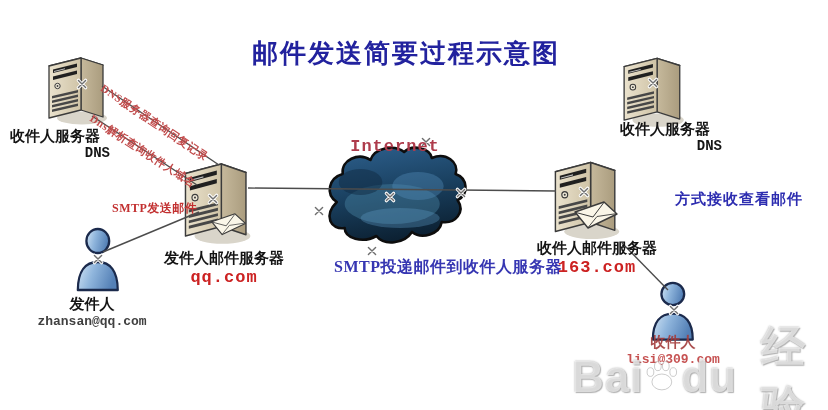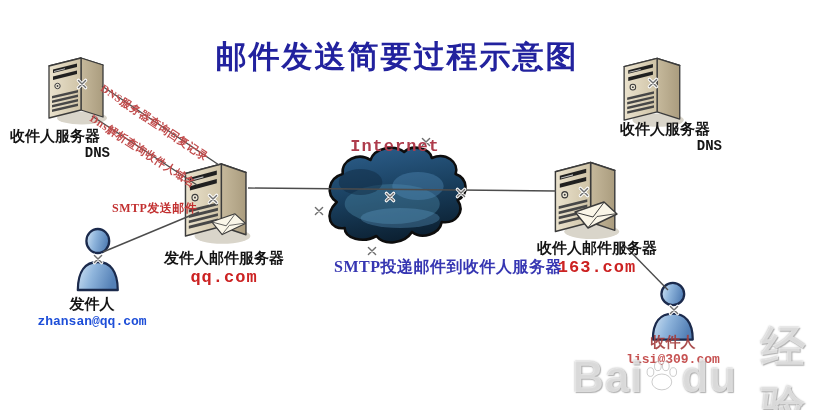--- a/index.html
+++ b/index.html
@@ -1,27 +1,27 @@
 <!DOCTYPE html>
 <html><head>
 <meta charset="utf-8">
 <style>
   html,body{margin:0;padding:0;background:#fff;}
   .canvas{position:relative;width:828px;height:410px;background:#ffffff;overflow:hidden;
           font-family:"Liberation Serif","DejaVu Serif",serif;}
   .layer{position:absolute;left:0;top:0;}
   .abs{position:absolute;}
   .ctr{text-align:center;}
-  .title{left:185px;top:36px;width:424px;text-align:center;
-         font-size:31px;font-weight:bold;letter-spacing:2px;color:#22229e;}
+  .title{left:194px;top:36px;width:424px;text-align:center;
+         font-size:26px;font-weight:bold;letter-spacing:2px;color:#22229e;}
   .node-label{font-size:15px;font-weight:bold;color:#141414;line-height:17px;}
   .mono{font-family:"Liberation Mono","DejaVu Sans Mono",monospace;}
   .dns-sub{font-size:14px;font-weight:bold;color:#141414;line-height:16px;text-align:right;}
   .domain{font-size:17px;font-weight:bold;color:#cc2222;letter-spacing:1px;line-height:21px;}
-  .email{font-size:13px;font-weight:bold;color:#1d4ed8;line-height:17px;}
+  .email{font-size:13px;font-weight:bold;color:#404040;line-height:17px;}
   .lbl-dns-sender{left:0;top:128px;width:110px;}
   .lbl-dns-recipient{left:608px;top:121px;width:114px;}
   .lbl-mail-sender{left:152px;top:250px;width:144px;}
   .lbl-mail-recipient{left:524px;top:240px;width:146px;}
   .lbl-sender{left:28px;top:296px;width:128px;}
   .lbl-recipient{left:612px;top:334px;width:122px;opacity:.9;}
   .lbl-recipient .node-label{color:#a33c3c;}
   .lbl-recipient .email{color:#c04040;}
   .lbl-internet{left:347px;top:110px;width:96px;font-size:17px;font-weight:bold;
                 color:#ae3c4c;letter-spacing:1px;margin-top:27px;}
@@ -176,20 +176,21 @@
 
   <div class="abs ctr lbl-internet mono">Internet</div>
 
   <div class="abs rot rot-a">DNS服务器查询回复记录</div>
   <div class="abs rot rot-b">Dns解析查询收件人域名</div>
 
   <div class="abs lbl-smtp-send">SMTP发送邮件</div>
   <div class="abs lbl-smtp-deliver">SMTP投递邮件到收件人服务器</div>
 
   <div class="abs ctr lbl-pop">
+    <div class="l2">方式接收查看邮件</div>
   </div>
 
   <div class="abs watermark">
     <div class="wm-brand">
       <span>Bai</span>
       <svg width="34" height="34" viewBox="0 0 34 34">
         <g fill="rgba(255,255,255,0.62)" stroke="rgba(160,160,160,0.55)" stroke-width="1">
           <ellipse cx="17" cy="22" rx="10" ry="8"></ellipse>
           <ellipse cx="5.5" cy="12" rx="3.4" ry="4.4"></ellipse>
           <ellipse cx="13" cy="6" rx="3.4" ry="4.6"></ellipse>

